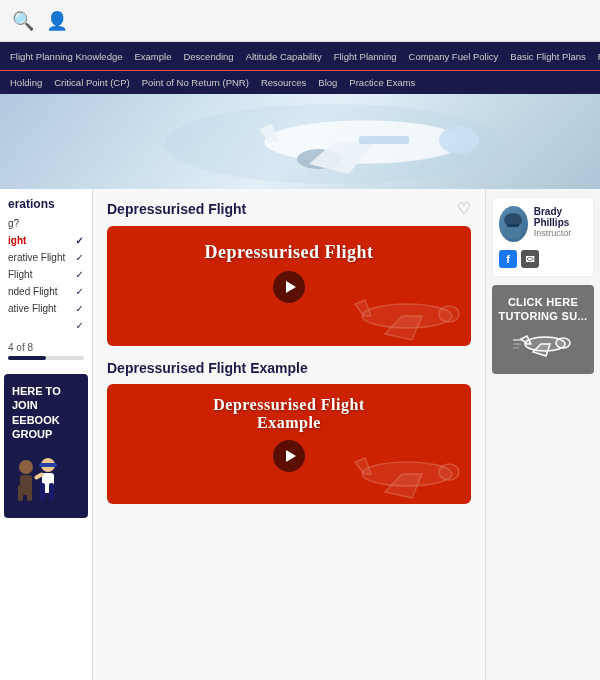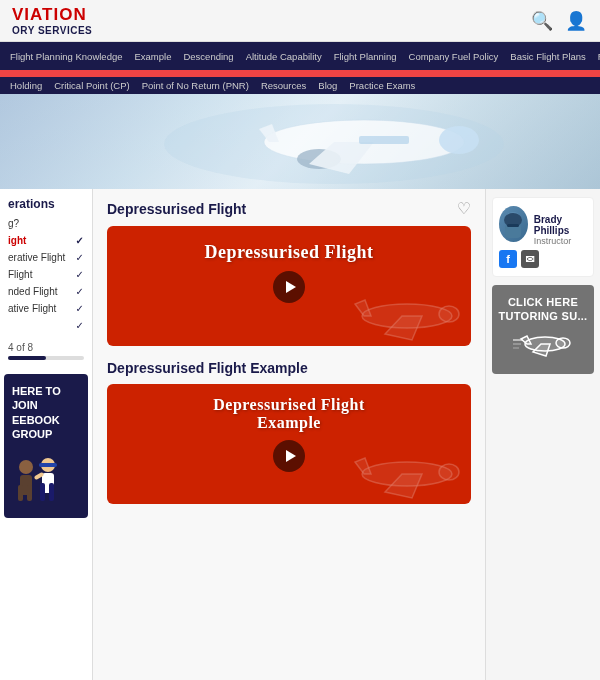--- a/index.html
+++ b/index.html
@@ -63,21 +63,21 @@
 
     
     .nav-bar2 {
       background: #1a1a4a;
       display: flex;
       flex-wrap: nowrap;
       overflow: hidden;
       height: 24px;
       align-items: center;
       padding: 0 4px;
-      border-top: 7px solid #ef4444;
+      border-top: 1px solid #ef4444;
     }
     .nav-bar2 a {
       color: #ccc;
       font-size: 9.5px;
       padding: 0 6px;
       text-decoration: none;
       white-space: nowrap;
       cursor: pointer;
     }
 
@@ -332,24 +332,20 @@
     .tutoring-plane {
       font-size: 22px;
       margin-top: 6px;
       color: #fff;
     }
   </style>
 </head>
 <body>
 
 <div class="header">
-  <div class="logo-area">
-    <span class="logo-title">VIATION</span>
-    <span class="logo-subtitle">ORY SERVICES</span>
-  </div>
   <div class="header-icons">
     <span class="header-icon">🔍</span>
     <span class="header-icon">👤</span>
   </div>
 </div>
 
 <nav class="nav-bar1">
   <a>Flight Planning Knowledge</a>
   <a>Example</a>
   <a>Descending</a>
@@ -501,21 +497,21 @@
           <polygon points="27,32 34,32 28,16 18,20" fill="rgba(255,255,255,0.2)" stroke="rgba(255,255,255,0.5)" stroke-width="1.5"></polygon>
         </g>
       </svg>
     </div>
 
   </main>
 
   <aside class="right-sidebar">
 
     <div class="instructor-card">
-      <div style="display:flex;align-items:flex-end;gap:6px;margin-bottom:4px;">
+      <div style="display:flex;align-items:flex-start;gap:6px;margin-bottom:4px;">
         <div class="instructor-avatar">
 
           <svg width="28" height="28" viewBox="0 0 28 28">
             <circle cx="14" cy="10" r="8" fill="#5a8ab0"></circle>
             <rect x="6" y="14" width="16" height="14" rx="4" fill="#4a7a9b"></rect>
             <ellipse cx="14" cy="10" rx="9" ry="7" fill="#2a4a6a"></ellipse>
             <rect x="8" y="14" width="12" height="3" rx="1.5" fill="#1a3a5a"></rect>
           </svg>
         </div>
         <div>

